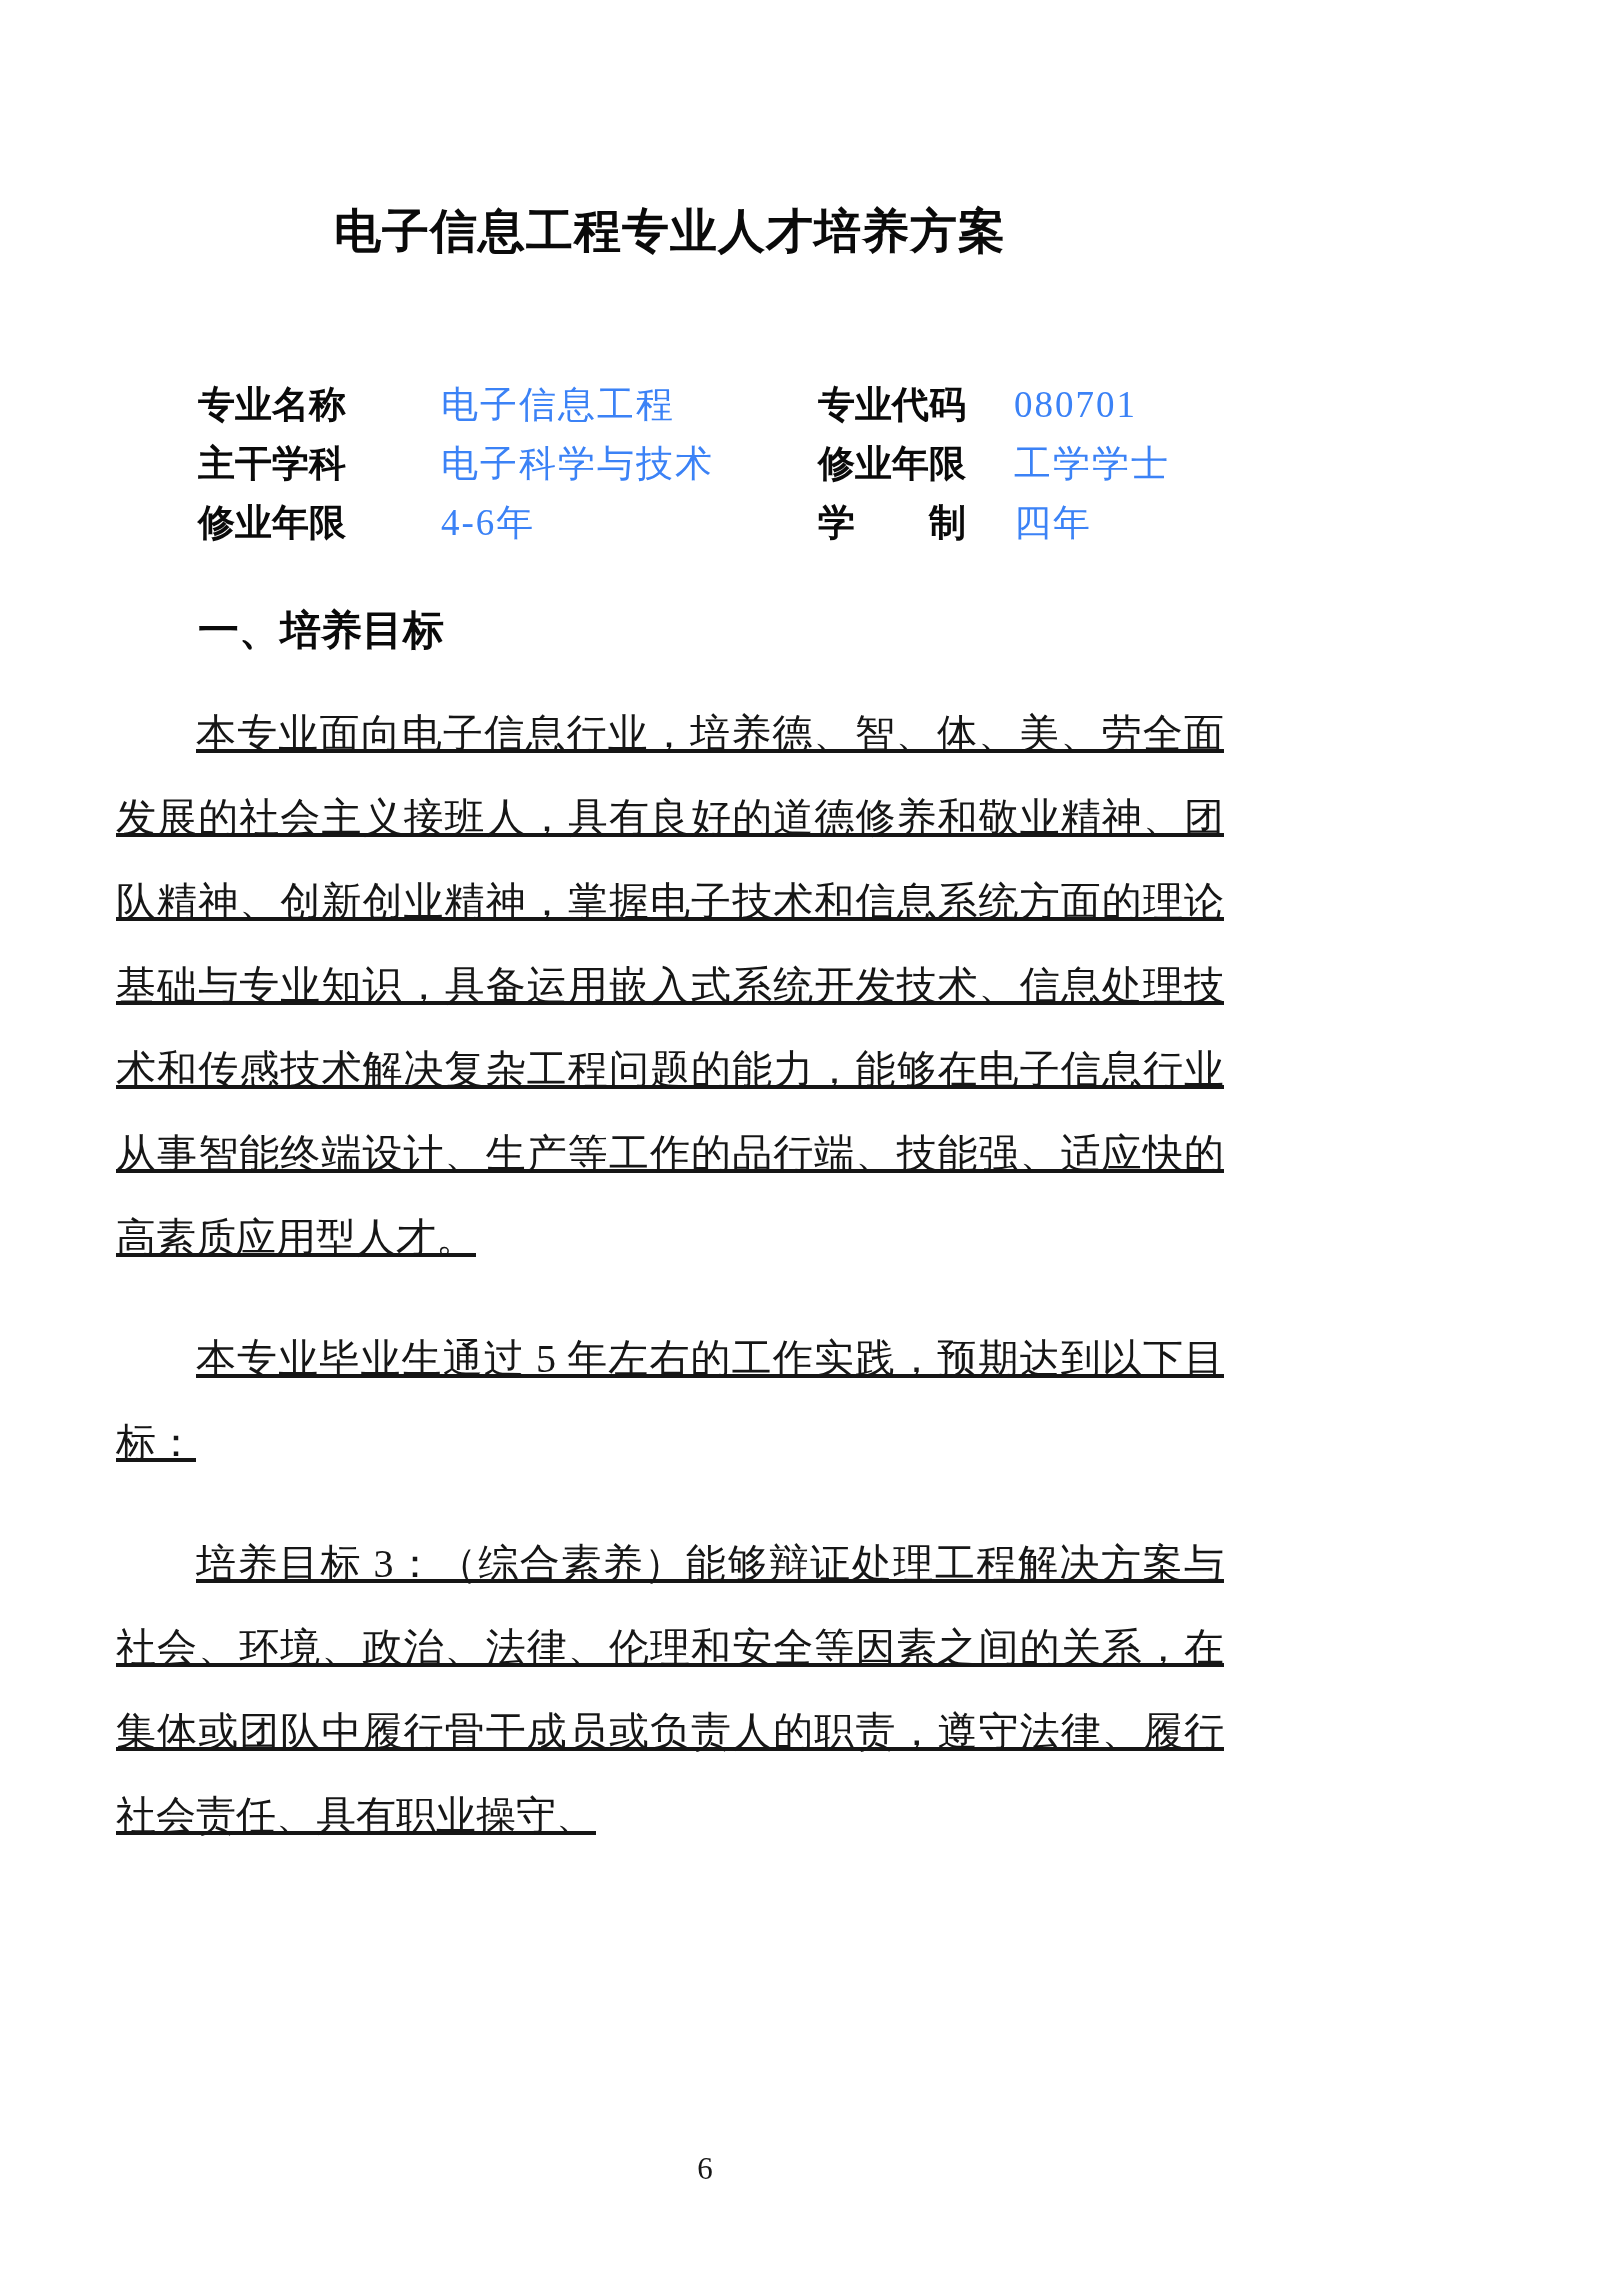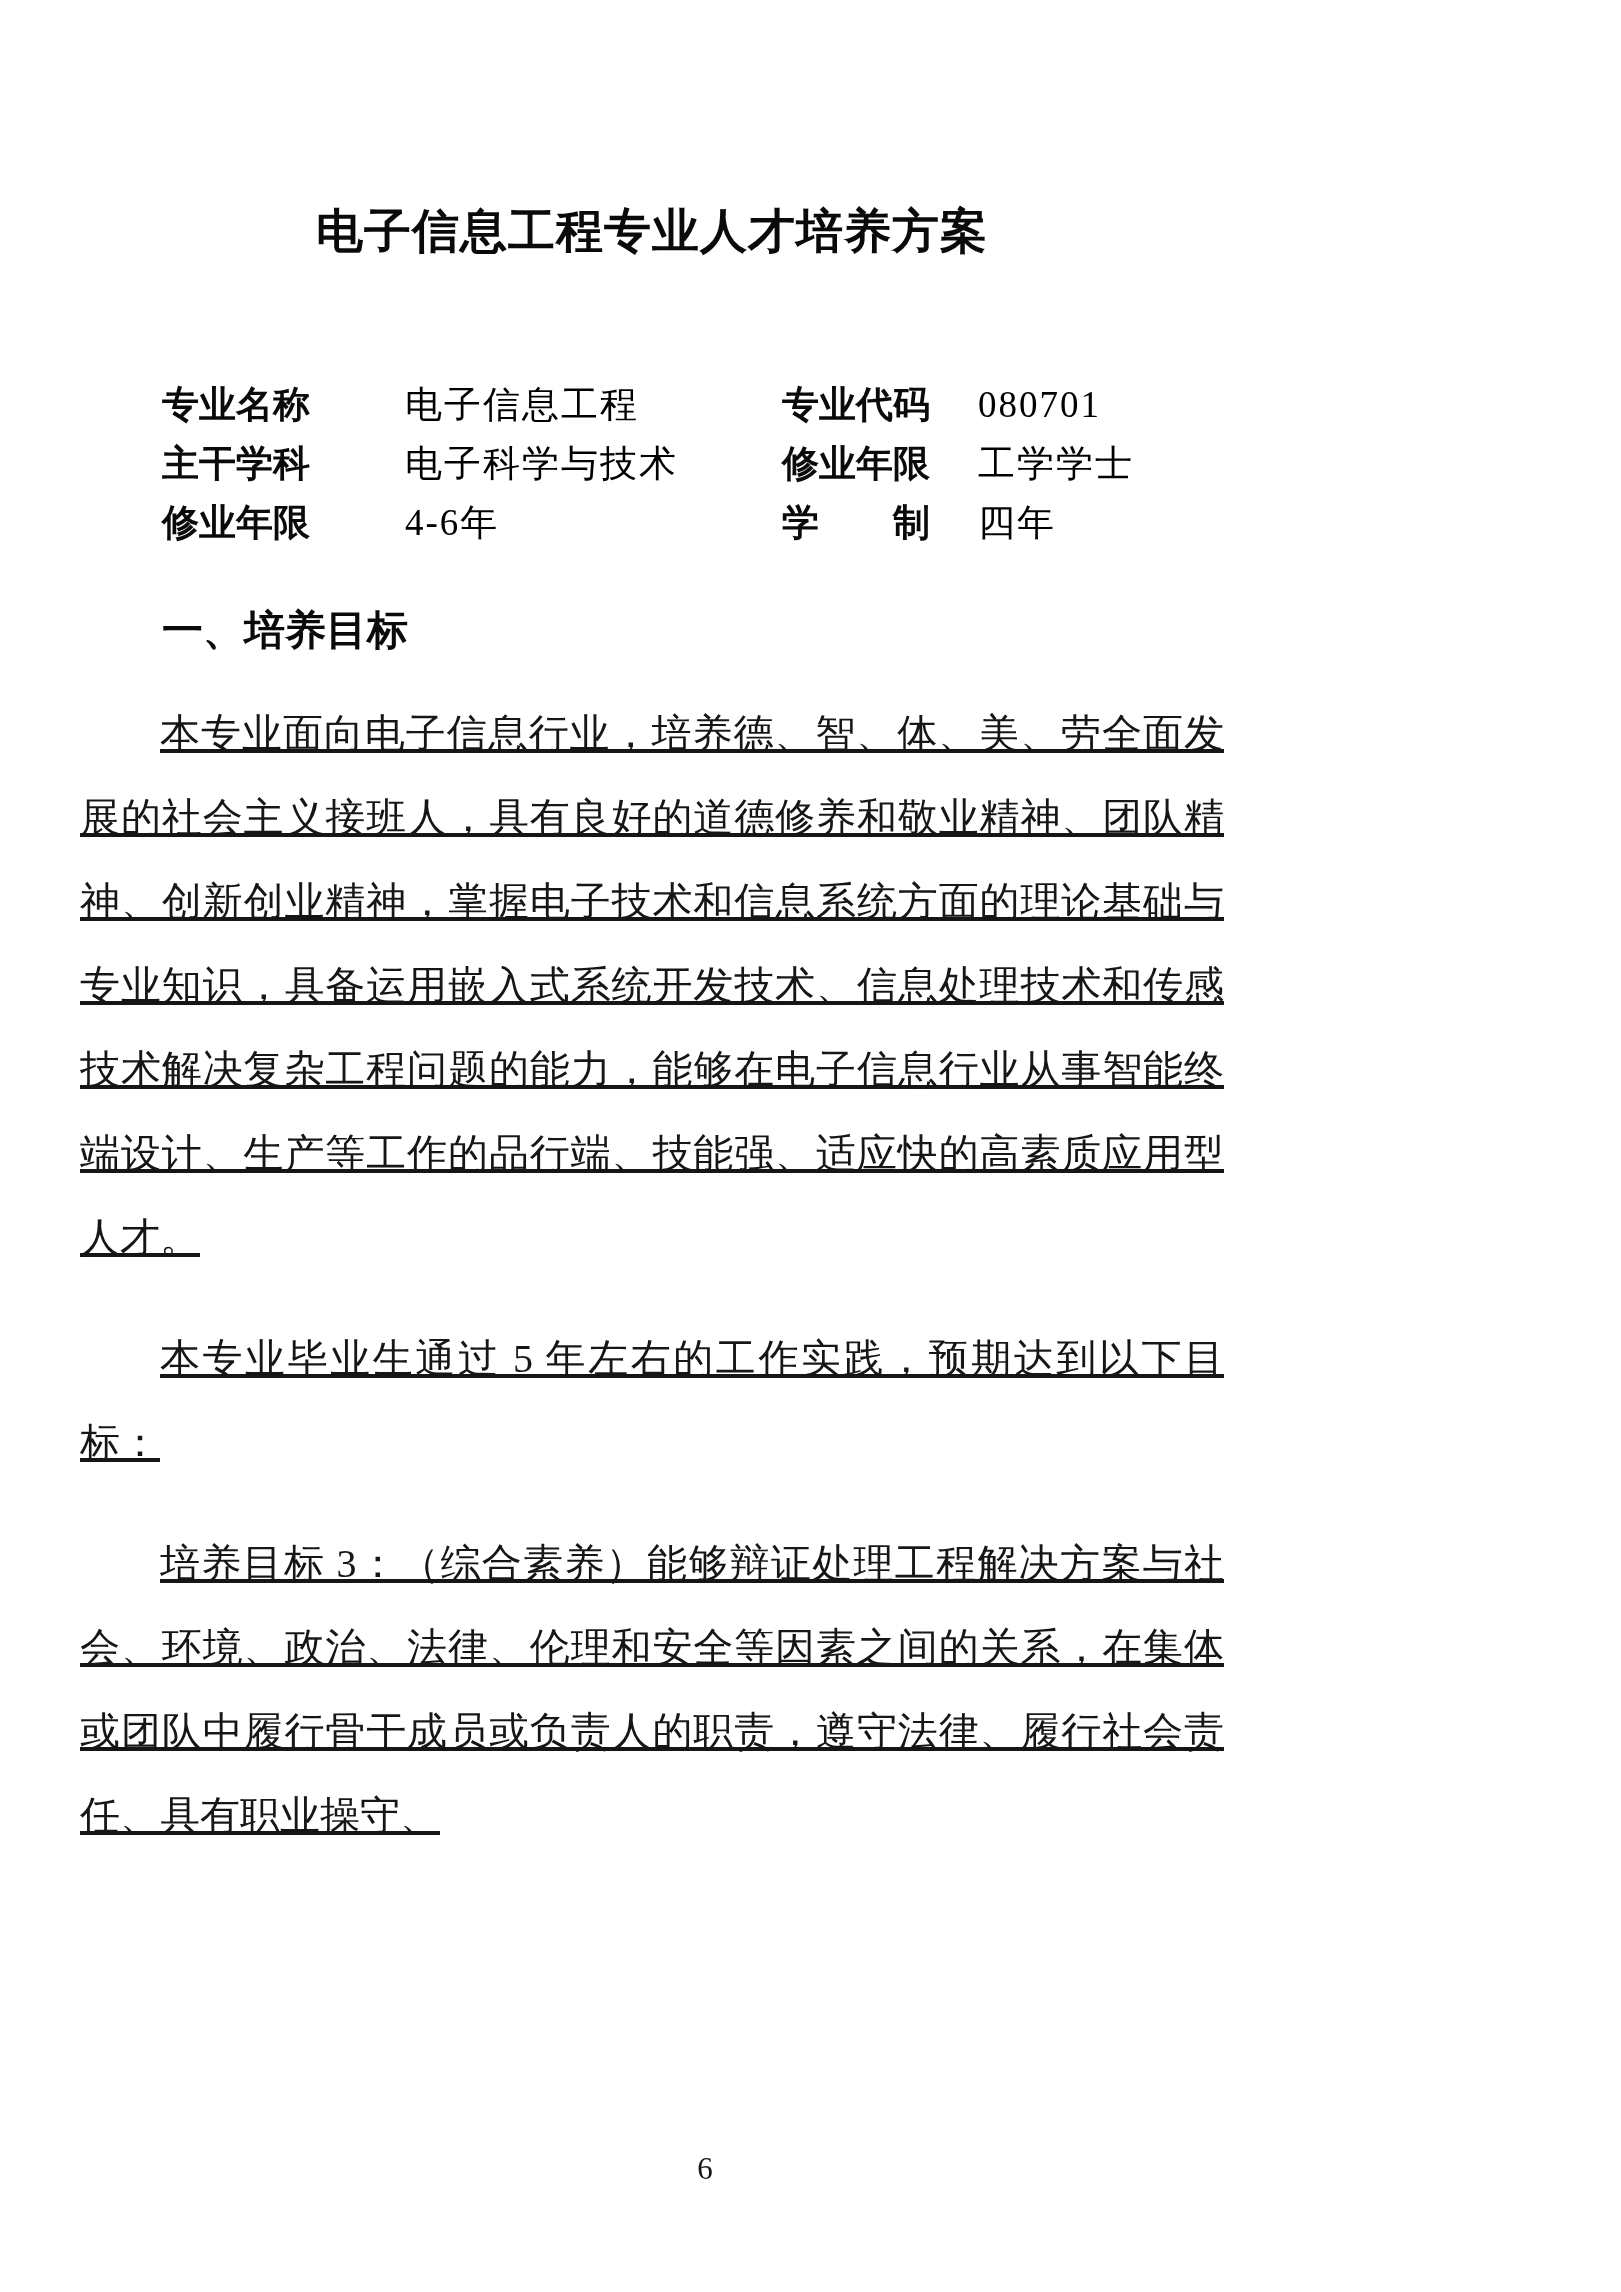--- a/index.html
+++ b/index.html
@@ -6,21 +6,21 @@
     margin: 0;
     padding: 0;
     background: #ffffff;
   }
   .page {
     position: relative;
     width: 1410px;
     height: 2293px;
     background: #ffffff;
     box-sizing: border-box;
-    padding: 201px 186px 0 80px;
+    padding: 201px 186px 0 116px;
     overflow: hidden;
     color: #111111;
   }
   .title {
     margin: 0;
     text-align: center;
     font-family: "Liberation Sans", "DejaVu Sans", sans-serif;
     font-weight: bold;
     font-size: 47px;
     line-height: 59px;
@@ -40,21 +40,21 @@
   .m-label {
     font-family: "Liberation Sans", "DejaVu Sans", sans-serif;
     font-weight: bold;
     font-size: 37px;
     color: #0a0a0a;
   }
   .m-value {
     font-family: "Liberation Serif", "DejaVu Serif", serif;
     font-weight: normal;
     font-size: 37px;
-    color: #000000;
+    color: #3b82f6;
     letter-spacing: 2px;
   }
   .heading {
     margin: 57px 0 0 82px;
     font-family: Liberation Sans, sans-serif;
     font-weight: bold;
     font-size: 41px;
     line-height: 49px;
     color: #0a0a0a;
   }

